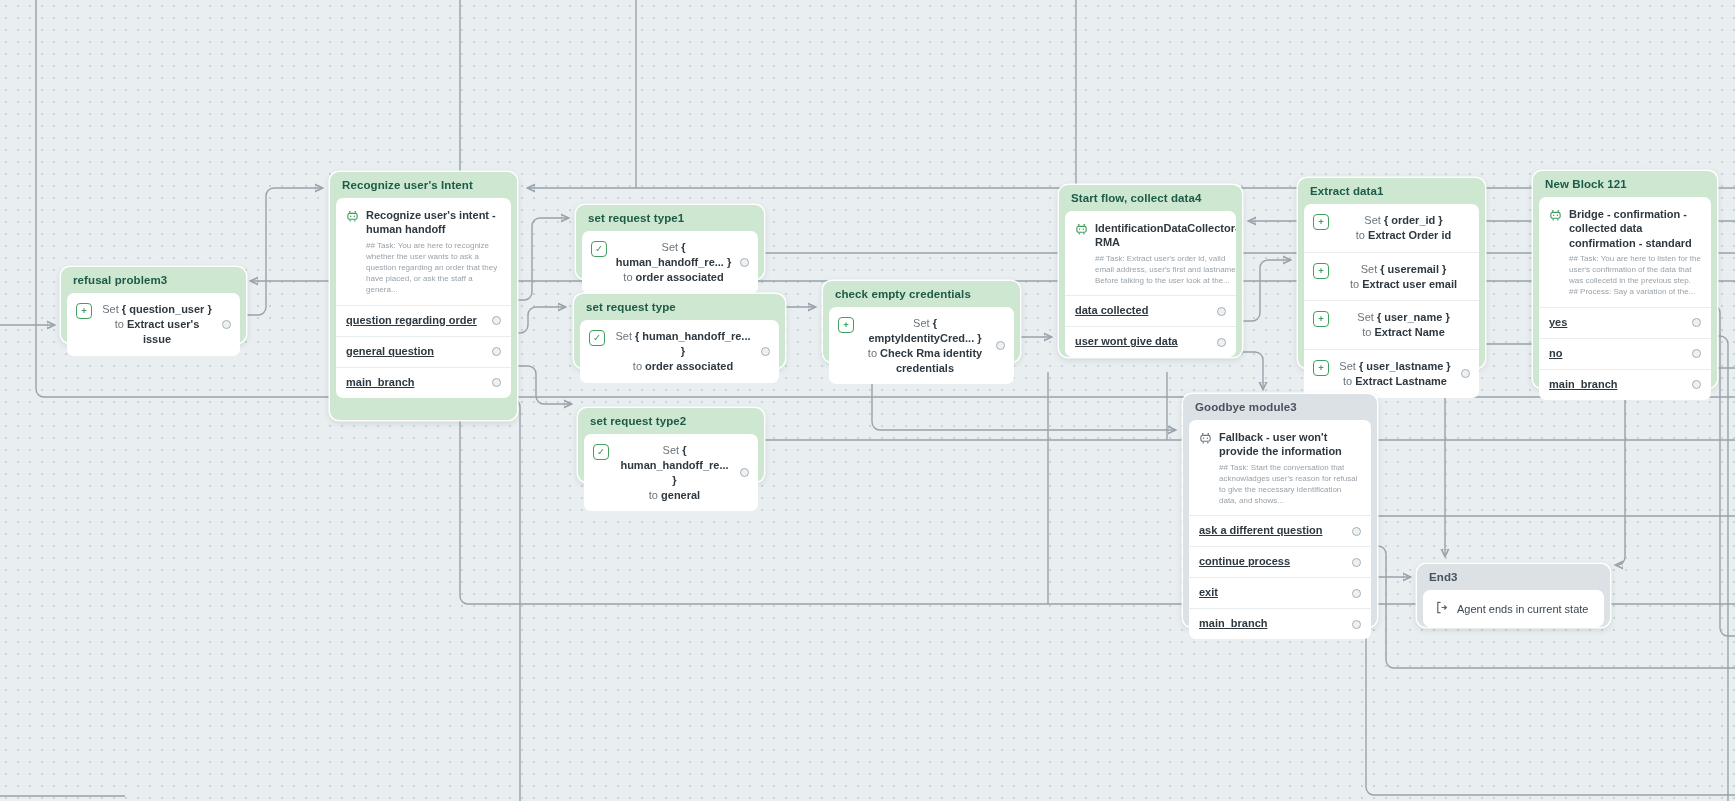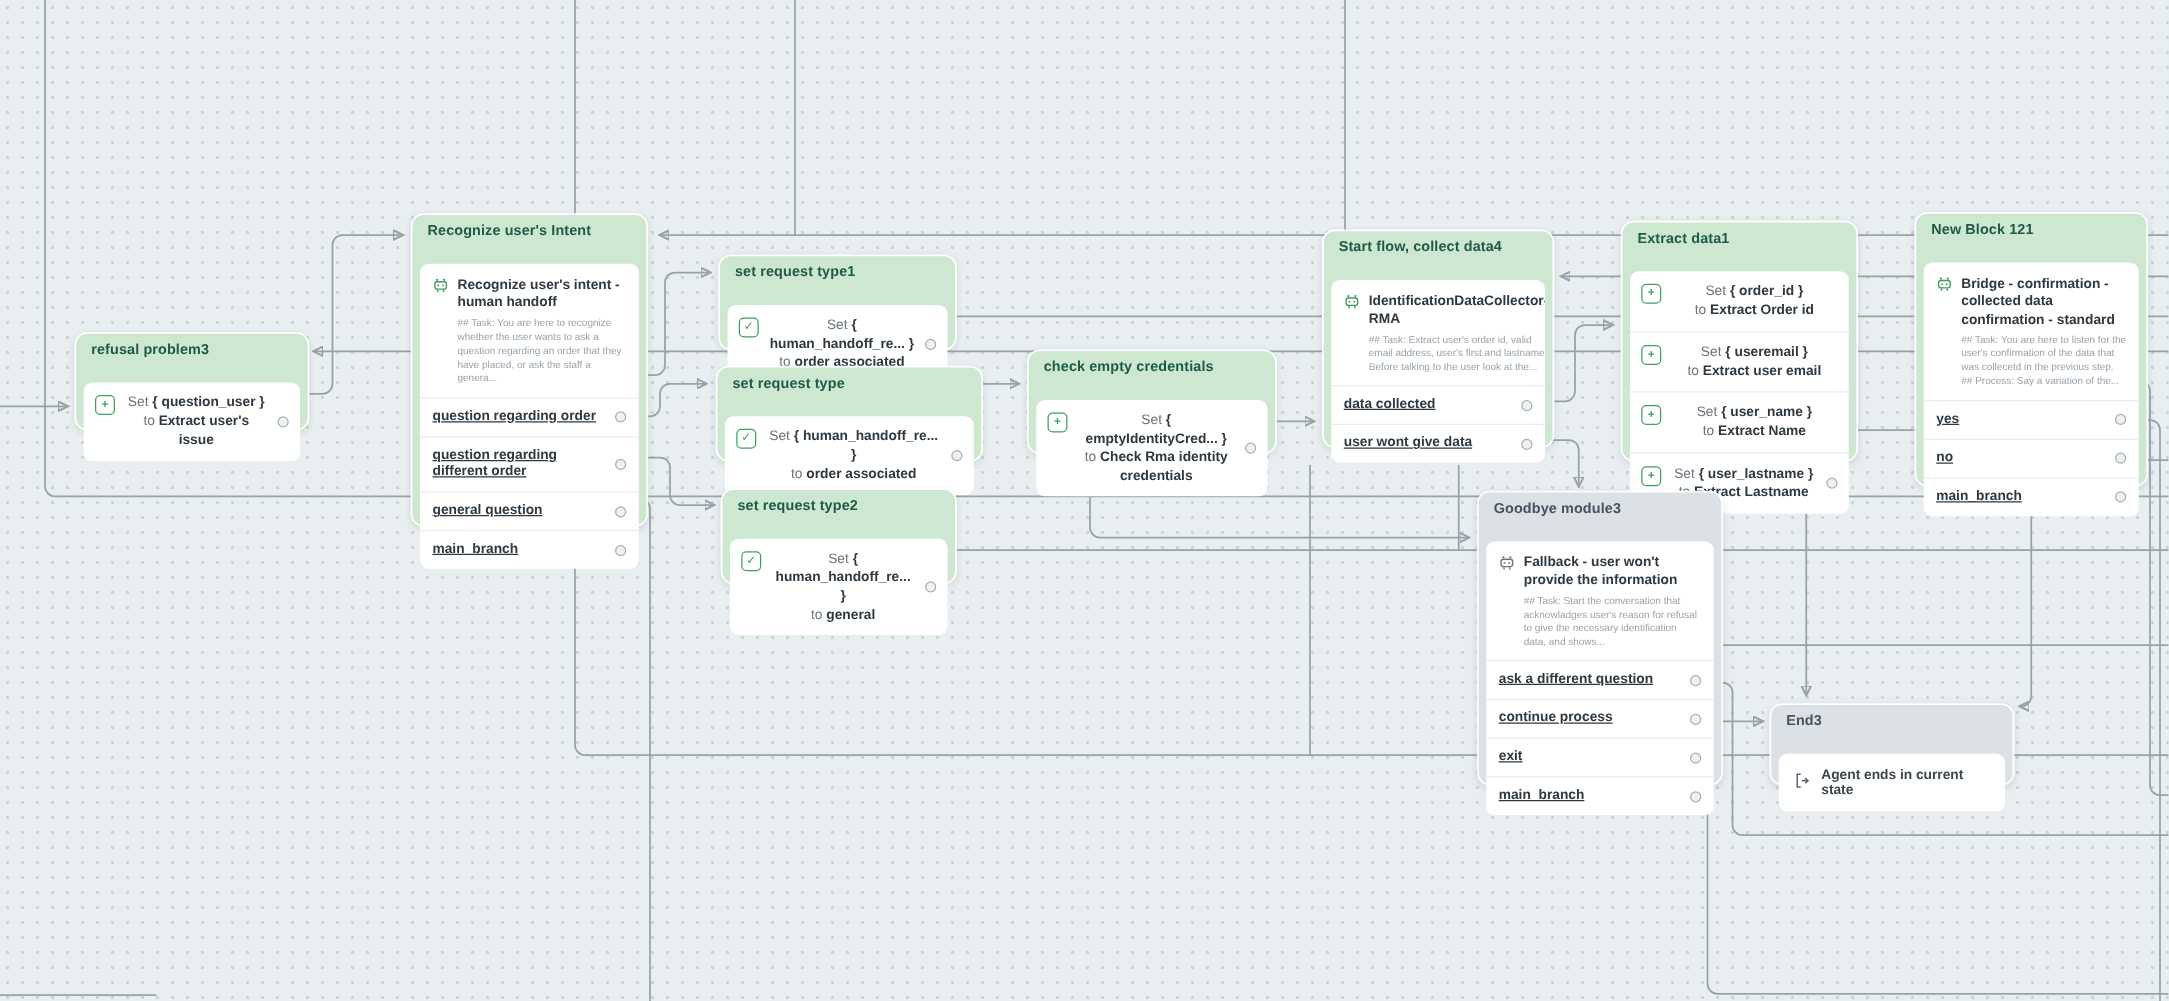--- a/index.html
+++ b/index.html
@@ -15,21 +15,21 @@
   }
   svg.edges{position:absolute;inset:0;z-index:1;}
   svg.edges path{stroke:#98a2ab;stroke-width:1.4;fill:none;}
   .node{
     position:absolute;z-index:2;border-radius:9px;
     box-shadow:0 0 0 1.5px rgba(255,255,255,.95),0 2px 7px rgba(40,60,50,.18);
   }
   .node.green{background:#cde7d1;}
   .node.gray{background:#dce1e6;}
   .node-header{
-    padding:7px 12px 20px;font-size:11.5px;font-weight:700;color:#1d5a47;
+    padding:7px 12px 7px;font-size:11.5px;font-weight:700;color:#1d5a47;
     letter-spacing:.1px;cursor:default;
   }
   .node.gray .node-header{color:#47525e;}
   .node-body{background:#fff;border-radius:7px;margin:0 6px 6px;overflow:hidden;}
   .row-divider{border-top:1px solid #e9eced;}
   .set-row{display:flex;gap:8px;padding:9px 9px;align-items:flex-start;}
   .set-icon{
     width:14px;height:14px;border:1.3px solid #41a05f;border-radius:4px;color:#41a05f;
     font-size:9.5px;line-height:13px;text-align:center;font-weight:700;flex:none;margin-top:1px;
   }
@@ -42,21 +42,21 @@
   .agent-row{display:flex;gap:7px;padding:10px 10px 9px;}
   .agent-icon{flex:none;margin-top:1px;color:#3f9b5c;}
   .node.gray .agent-icon, .gray-agent{color:#6b7682 !important;}
   .agent-title{font-size:11px;font-weight:700;color:#2e3840;line-height:1.3;}
   .agent-desc{font-size:8px;color:#99a3ab;margin-top:3px;line-height:1.4;}
   .branch-row{
     display:flex;align-items:center;justify-content:space-between;gap:6px;
     padding:8px 10px;font-size:11px;font-weight:600;color:#2e3840;min-height:14px;text-decoration:underline;
   }
   .branch-label{line-height:1.25;}
-  .end-row{display:flex;gap:9px;align-items:center;padding:11px 12px;font-size:11px;font-weight:700;color:#3c4650;}
+  .end-row{display:flex;gap:9px;align-items:center;padding:11px 12px;font-size:11px;font-weight:400;color:#3c4650;}
   .end-icon{flex:none;color:#5b6673;}
 </style>
 </head>
 <body>
 
 <div class="canvas">
 
   <svg class="edges" width="1735" height="801" viewBox="0 0 1735 801">
     <defs>
       <marker id="arr" viewBox="0 0 8 8" refX="6.5" refY="4" markerWidth="6.5" markerHeight="6.5" orient="auto-start-reverse">
@@ -128,24 +128,20 @@
         <div>
           <div class="agent-title">Recognize user's intent - human handoff</div>
           <div class="agent-desc">## Task: You are here to recognize whether the user wants to ask a question regarding an order that they have placed, or ask the staff a genera...</div>
         </div>
       </div>
       <div class="branch-row row-divider">
         <span class="branch-label">question regarding order</span>
         <span class="port"></span>
       </div>
       <div class="branch-row row-divider">
-        <span class="branch-label" style="max-width:120px">question regarding different order</span>
-        <span class="port"></span>
-      </div>
-      <div class="branch-row row-divider">
         <span class="branch-label">general question</span>
         <span class="port"></span>
       </div>
       <div class="branch-row row-divider">
         <span class="branch-label">main_branch</span>
         <span class="port"></span>
       </div>
     </div>
   </div>
 
@@ -170,21 +166,21 @@
         <span class="set-icon">✓</span>
         <div class="set-text">
           <span>Set</span> <b>{ human_handoff_re... }</b><br>
           <span>to</span> <b>order associated</b>
         </div>
         <span class="port"></span>
       </div>
     </div>
   </div>
 
-  <div class="node green" style="left:578px;top:392px;width:186px;height:74px;">
+  <div class="node green" style="left:578px;top:408px;width:186px;height:74px;">
     <div class="node-header"><span>set request type2</span></div>
     <div class="node-body">
       <div class="set-row">
         <span class="set-icon">✓</span>
         <div class="set-text">
           <span>Set</span> <b>{ human_handoff_re... }</b><br>
           <span>to</span> <b>general</b>
         </div>
         <span class="port"></span>
       </div>

